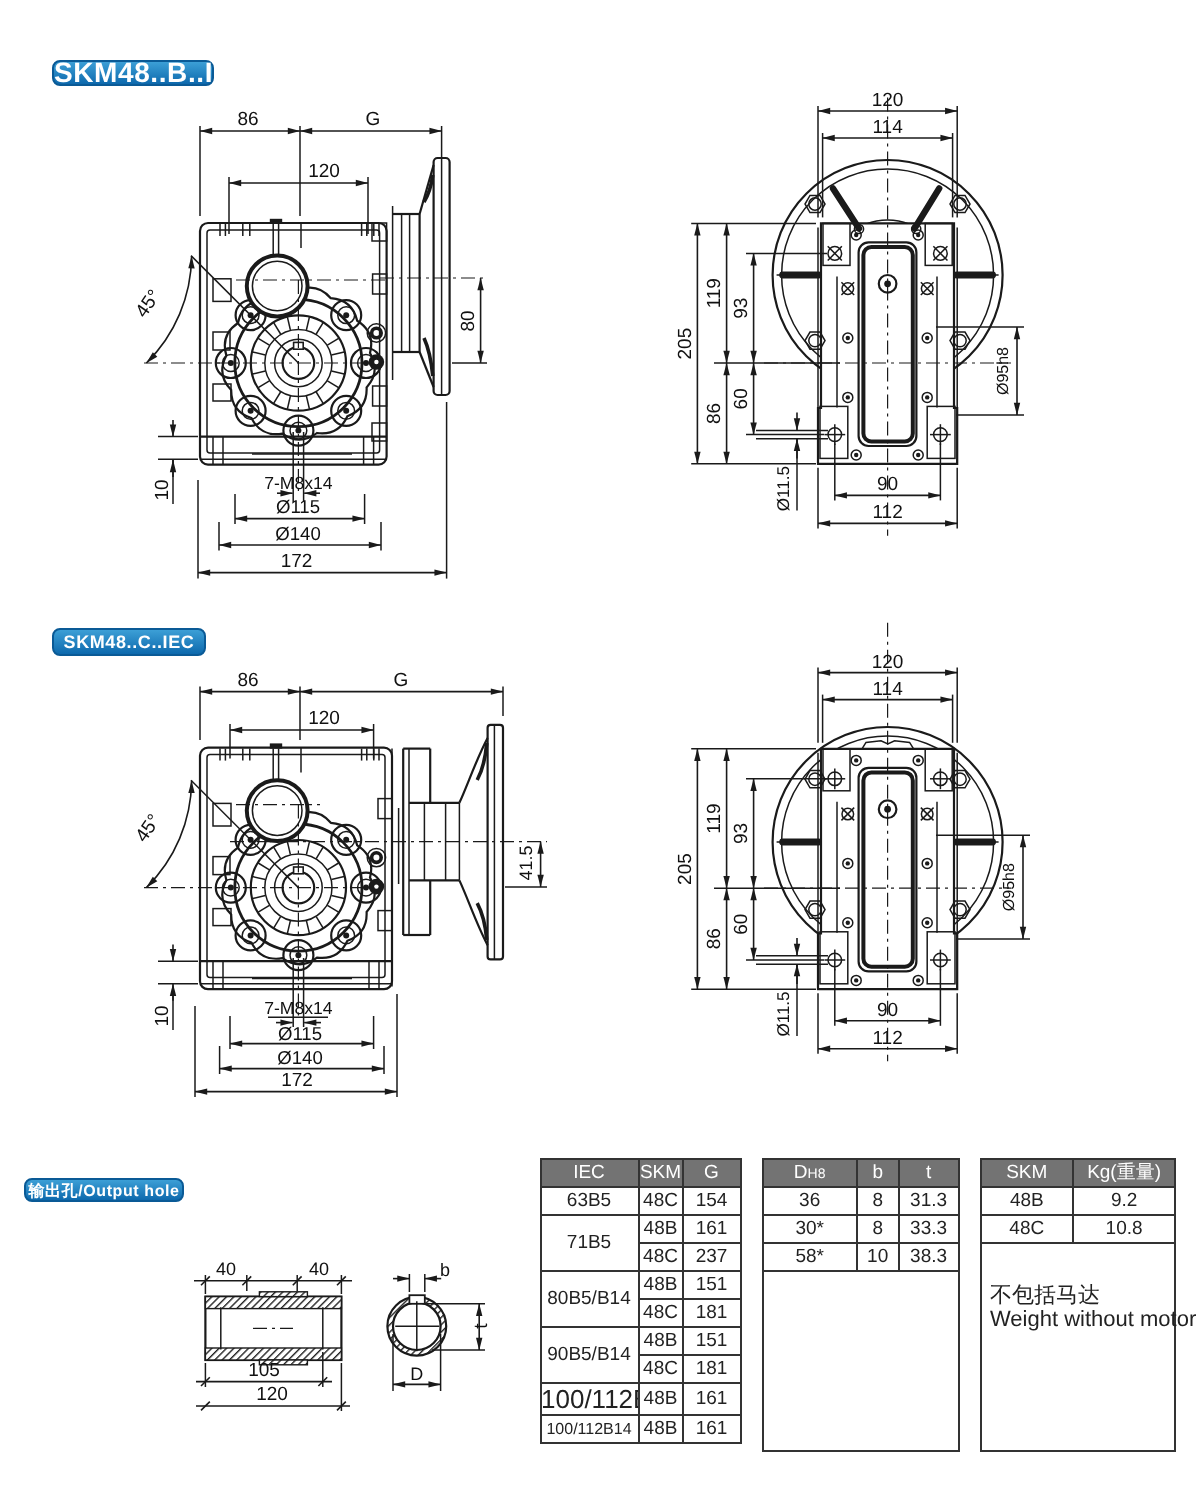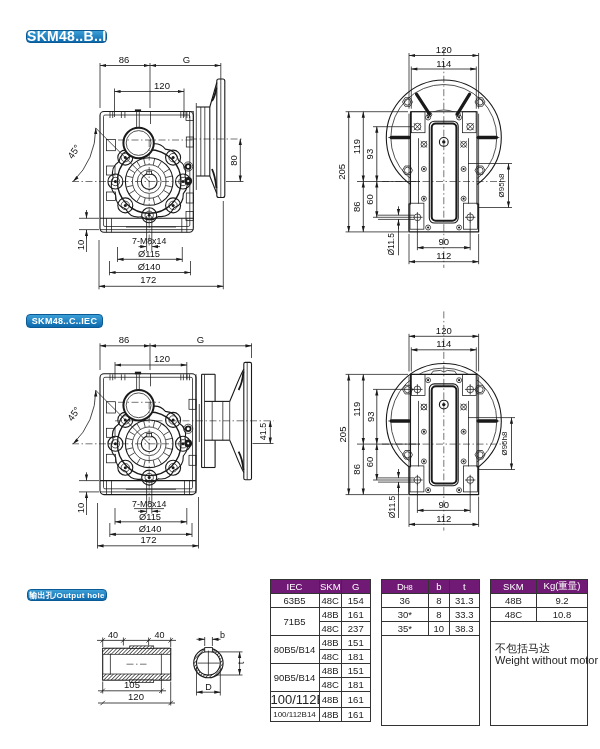--- a/index.html
+++ b/index.html
@@ -8,21 +8,21 @@
   border-radius:4px;color:#fff;text-align:center;font-weight:bold;letter-spacing:0.3px;}
 svg .o{stroke:#1a1a1a;stroke-width:1.1;fill:none;}
 svg .o2{stroke:#1a1a1a;stroke-width:1.4;fill:none;}
 svg .t{stroke:#1a1a1a;stroke-width:0.75;fill:none;}
 svg .d{stroke:#1a1a1a;stroke-width:0.8;fill:none;}
 svg .cl{stroke:#1a1a1a;stroke-width:0.6;fill:none;stroke-dasharray:7 2.5 1.5 2.5;}
 svg text{fill:#111;font-family:"Liberation Sans",sans-serif;}
 table{border-collapse:collapse;table-layout:fixed;}
 td,th{border:1px solid #333;text-align:center;vertical-align:middle;padding:0;overflow:hidden;
   font-weight:normal;color:#222;}
-th{background:#701a75;color:#fff;}
+th{background:#737373;color:#fff;}
 .box{position:absolute;border:1px solid #333;background:#fff;}
 .note{font-size:8.2px;color:#222;line-height:11px;white-space:nowrap;}
 </style></head>
 <body>
 <div id="page">
 <svg width="600" height="749" viewBox="0 0 600 749" style="position:absolute;left:0;top:0">
 <defs>
 <marker id="ma" viewBox="-8 -3 8 6" refX="-0.2" refY="0" markerWidth="8.2" markerHeight="6" orient="auto-start-reverse">
  <path d="M0,0 L-7.8,-2 L-7.8,2 Z" fill="#1a1a1a"></path>
 </marker>
@@ -566,21 +566,21 @@
 <line class="t" x1="216" y1="675" x2="242.5" y2="675"></line>
 <line class="d" x1="239.6" y1="651.9" x2="239.6" y2="675" marker-start="url(#ma)" marker-end="url(#ma)"></line>
 <text class="lbl" x="243.6" y="663" font-size="9.5" text-anchor="middle" transform="rotate(-90 243.6 663)">t</text>
 <line class="t" x1="196.5" y1="667" x2="196.5" y2="695.5"></line>
 <line class="t" x1="220.3" y1="667" x2="220.3" y2="695.5"></line>
 <line class="d" x1="196.5" y1="692.2" x2="220.3" y2="692.2" marker-start="url(#ma)" marker-end="url(#ma)"></line>
 <text class="lbl" x="208.4" y="690" font-size="9" text-anchor="middle">D</text>
 </svg>
 <div class="badge" style="left:26px;top:30px;width:79px;height:11px;font-size:14px;line-height:11.5px;">SKM48..B..IEC</div>
 <div class="badge" style="left:26px;top:314px;width:75px;height:12px;font-size:9px;line-height:12.5px;">SKM48..C..IEC</div>
-<div class="badge" style="left:27px;top:588.5px;width:78px;height:10.5px;font-size:8px;line-height:11px;">输出孔/Output hole</div>
+<div class="badge" style="left:12px;top:588.5px;width:78px;height:10.5px;font-size:8px;line-height:11px;">输出孔/Output hole</div>
 
 <table style="position:absolute;left:269.5px;top:579px;width:100px;font-size:9.5px;">
 <colgroup>
         <col style="width:49px">
         <col style="width:22.5px">
         <col style="width:28.5px">
       </colgroup>
 <tbody>
         <tr style="height:13.5px">
           <th>IEC</th>
@@ -649,21 +649,21 @@
             <td>36</td>
             <td>8</td>
             <td>31.3</td>
           </tr>
 <tr style="height:14px">
             <td>30*</td>
             <td>8</td>
             <td>33.3</td>
           </tr>
 <tr style="height:14px">
-            <td>35*</td>
+            <td>58*</td>
             <td>10</td>
             <td>38.3</td>
           </tr>
 </tbody>
       </table>
 </div>
 
 <div class="box" style="left:490px;top:579px;width:96.3px;height:145px;">
 <table style="width:97.3px;margin:-1px 0 0 -1px;font-size:9.5px;">
 <colgroup>

